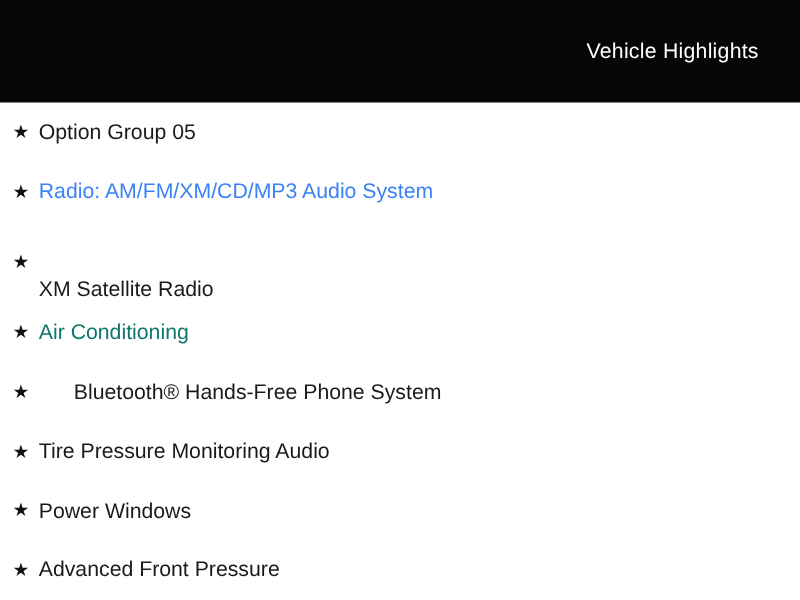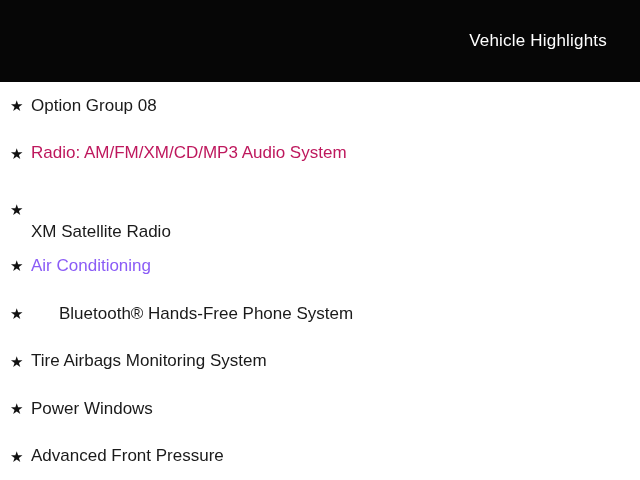--- a/index.html
+++ b/index.html
@@ -56,46 +56,46 @@
 </head>
 <body>
 
 <div class="header" style="background: rgb(6, 6, 6);">
   <span class="title" style="color: rgb(255, 255, 255);">Vehicle Highlights</span>
 </div>
 
 <div class="list" id="highlights-list">
   <div class="item">
     <span class="star">★</span>
-    <span class="label" style="color: rgb(26, 26, 26);">Option Group 08</span>
+    <span class="label" style="color: rgb(26, 26, 26);">Option Group 05</span>
   </div>
 
   <div class="item">
     <span class="star">★</span>
-    <span class="label" style="color: #be185d;">Radio: AM/FM/XM/CD/MP3 Audio System</span>
+    <span class="label" style="color: #3b82f6;">Radio: AM/FM/XM/CD/MP3 Audio System</span>
   </div>
 
   <div class="item">
     <span class="star">★</span>
     <span class="label" style="color: rgb(26, 26, 26); margin-top: 45px;">XM Satellite Radio</span>
   </div>
 
   <div class="item">
     <span class="star">★</span>
-    <span class="label" style="color: #8b5cf6;">Air Conditioning</span>
+    <span class="label" style="color: #0f766e;">Air Conditioning</span>
   </div>
 
   <div class="item">
     <span class="star">★</span>
     <span class="label" style="color: rgb(26, 26, 26); margin-left: 28px;">Bluetooth® Hands-Free Phone System</span>
   </div>
 
   <div class="item">
     <span class="star">★</span>
-    <span class="label" style="color: rgb(26, 26, 26);">Tire Airbags Monitoring System</span>
+    <span class="label" style="color: rgb(26, 26, 26);">Tire Pressure Monitoring Audio</span>
   </div>
 
   <div class="item">
     <span class="star">★</span>
     <span class="label" style="color: rgb(26, 26, 26); text-align: right;">Power Windows</span>
   </div>
 
   <div class="item">
     <span class="star">★</span>
     <span class="label" style="color: rgb(26, 26, 26);">Advanced Front Pressure</span>

